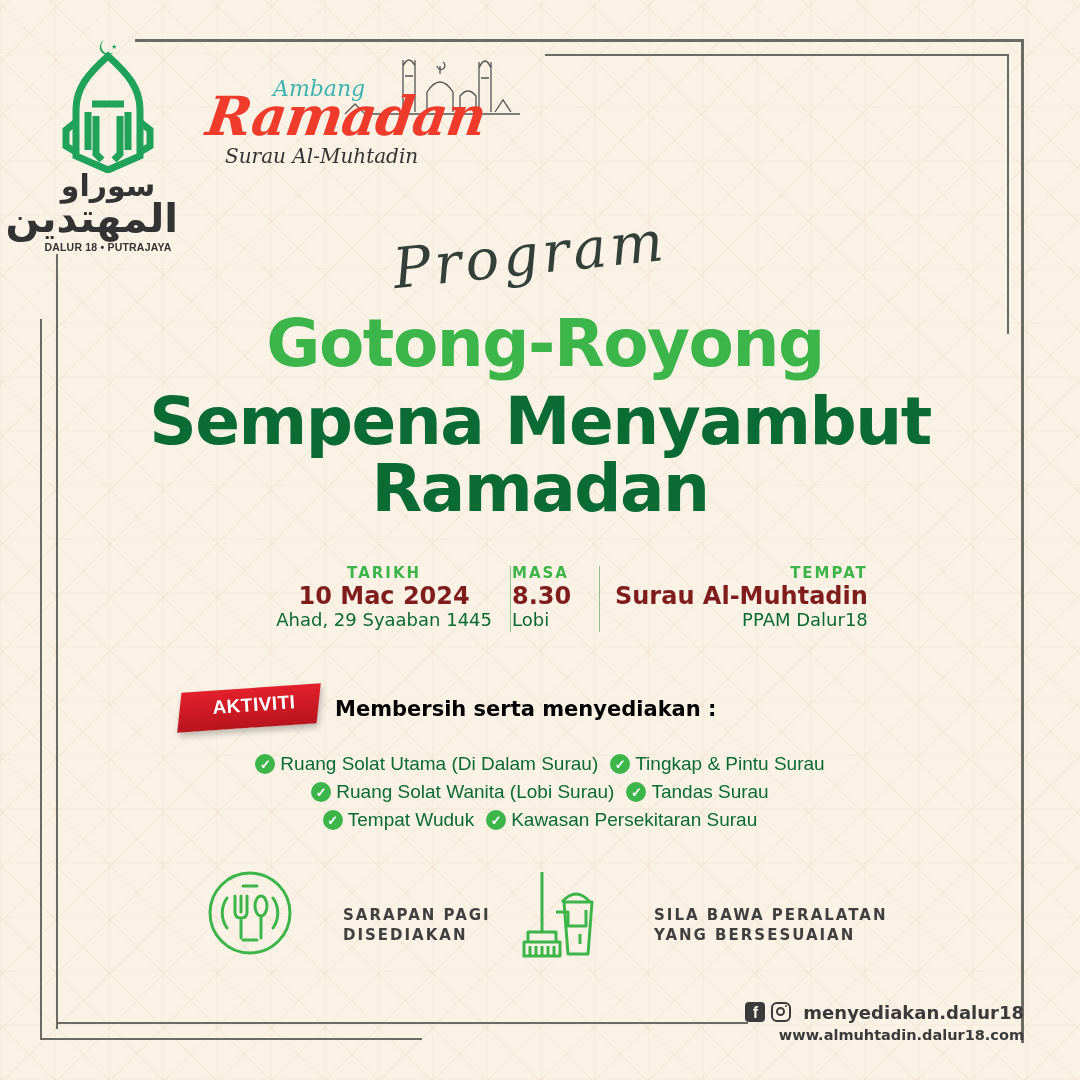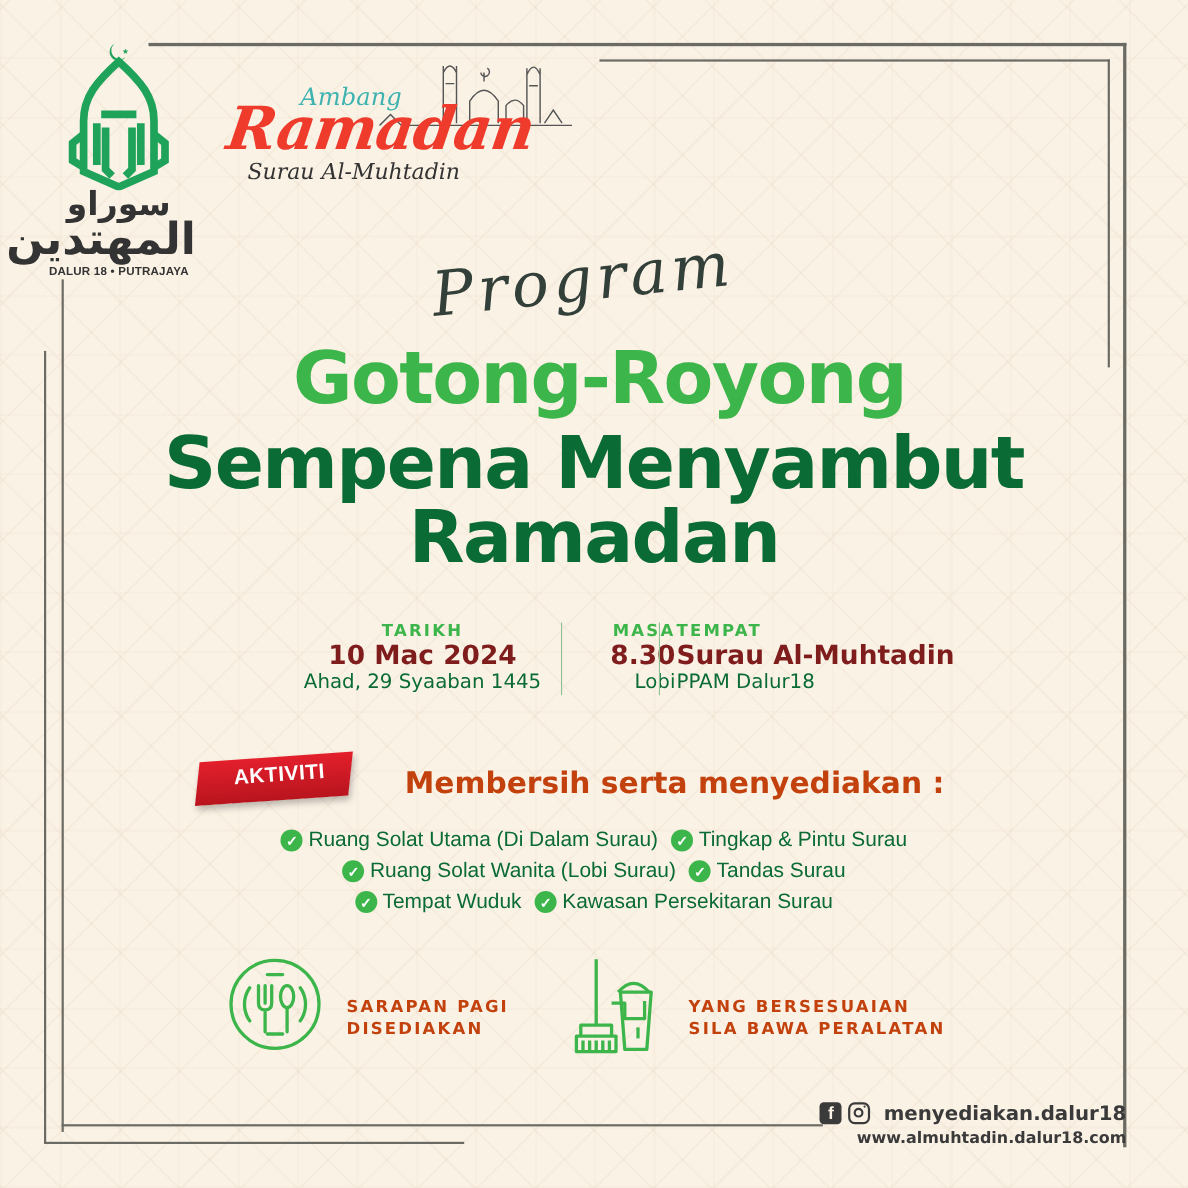--- a/index.html
+++ b/index.html
@@ -63,53 +63,53 @@
   .title.t2 { top: 383px; font-size: 66px; color: #0a6b34; }
   .title.t3 { top: 450px; font-size: 66px; color: #0a6b34; }
 
   
   .info { position: absolute; top: 563px; left: 0; width: 1080px; height: 72px; }
   .info .col { position: absolute; top: 0; }
   .info .lbl { font-size: 15px; font-weight: bold; color: #3cb54a; letter-spacing: 2px; line-height: 20px; }
   .info .val { font-size: 24px; font-weight: bold; color: #7f1d1d; line-height: 26px; }
   .info .sub { font-size: 18px; color: #0a6b34; line-height: 22px; }
   .col-date { right: 588px; text-align: center; }
-  .col-time { left: 512px; width: 102px; text-align: right; }
-  .col-place { left: 615px; text-align: left; }
+  .col-time { left: 512px; width: 102px; text-align: left; }
+  .col-place { left: 615px; text-align: right; }
   .vsep { position: absolute; top: 566px; width: 1px; height: 66px; background: #8fbf95; }
 
   
   .ribbon {
     position: absolute; left: 180px; top: 688px; width: 138px; height: 40px;
     background: linear-gradient(180deg, #e3202c, #b8141e);
     transform: skewX(-10deg) rotate(-4deg);
     box-shadow: 2px 4px 6px rgba(0,0,0,0.25);
   }
   .ribbon-label {
     position: absolute; left: 198px; top: 694px; width: 112px; text-align: center;
     font-family: "Liberation Sans", sans-serif; font-weight: bold; font-size: 19px; color: #fff;
     transform: rotate(-4deg); letter-spacing: 0.5px;
   }
   .act-heading {
     position: absolute; left: 335px; top: 697px;
-    font-size: 27px; font-weight: bold; color: #c2410c; margin-left: 33px;
+    font-size: 21px; font-weight: bold; color: #000000;
   }
   .checklist { position: absolute; left: 0; top: 750px; width: 1080px; }
   .check-row { display: flex; justify-content: center; gap: 12px; height: 28px; align-items: center; }
   .check-item { display: flex; align-items: center; gap: 5px; font-size: 19px; color: #0a6b34; font-family: "Liberation Sans", sans-serif; }
   .check-icon {
     width: 20px; height: 20px; border-radius: 50%; background: #3cb54a; color: #fff;
     display: inline-flex; align-items: center; justify-content: center; font-size: 13px; font-weight: bold;
   }
 
   
   .note-icon { position: absolute; }
   .note-text {
-    position: absolute; font-size: 15px; font-weight: bold; color: #c2410c;
-    letter-spacing: 2px; line-height: 20px;
+    position: absolute; font-size: 15px; font-weight: bold; color: #404040;
+    letter-spacing: 2px; line-height: 20px; margin-left: 28px;
   }
 
   
   .footer { position: absolute; right: 56px; top: 1000px; text-align: right; color: #3a3a3a; }
   .footer .social { display: flex; align-items: center; justify-content: flex-end; gap: 6px; height: 24px; }
   .footer .handle { font-size: 18px; font-weight: bold; margin-left: 6px; }
   .footer .site { font-size: 14.5px; font-weight: bold; line-height: 22px; }
   .fb-icon {
     width: 20px; height: 20px; background: #3a3a3a; border-radius: 4px; color: #fbf2e6;
     font-weight: bold; font-size: 16px; display: inline-flex; align-items: flex-end; justify-content: center;
@@ -256,22 +256,22 @@
     <path d="M8 72 L8 62 L36 62 L36 72"></path>
     <path d="M4 86 L4 72 L40 72 L40 86 Z"></path>
     <path d="M10 76 L10 86 M16 76 L16 86 M22 76 L22 86 M28 76 L28 86 M34 76 L34 86"></path>
     <path d="M42 32 Q56 16 70 32"></path>
     <path d="M44 32 L48 84 L68 84 L72 32 Z"></path>
     <path d="M36 42 L48 42 L48 56 L66 56 L66 40"></path>
     <path d="M60 64 L60 74"></path>
   </g>
 </svg>
 <div class="note-text" style="left:626px;top:905px;">
+  <div>SILA BAWA PERALATAN</div>
   <div>YANG BERSESUAIAN</div>
-  <div>SILA BAWA PERALATAN</div>
 </div>
 
 <div class="footer">
   <div class="social">
     <span class="fb-icon">f</span>
     <span class="ig-icon"></span>
     <span class="handle">menyediakan.dalur18</span>
   </div>
   <div class="site">www.almuhtadin.dalur18.com</div>
 </div>

